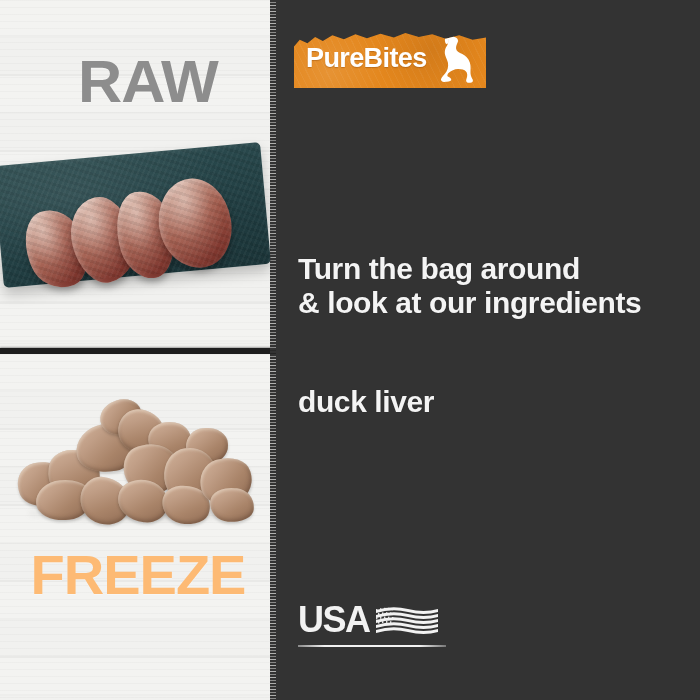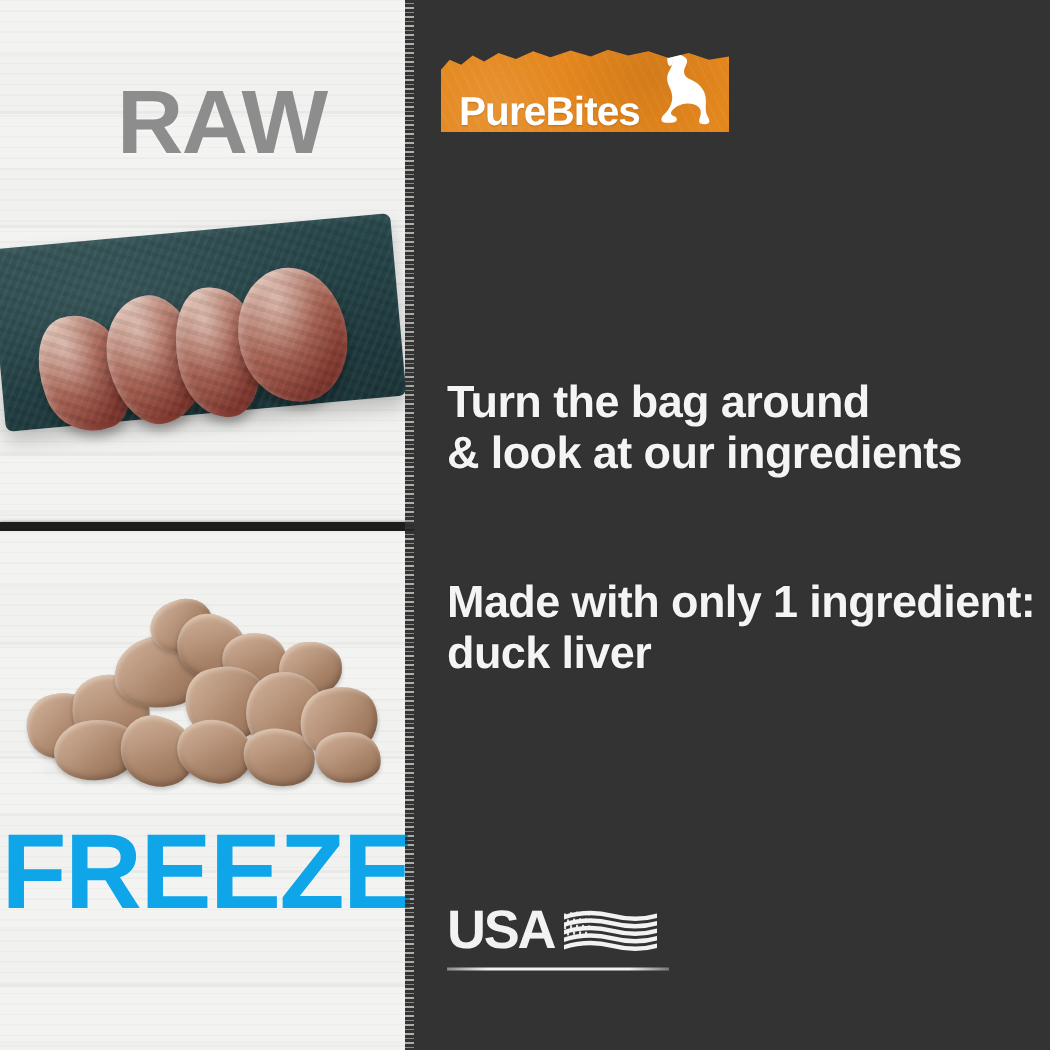--- a/index.html
+++ b/index.html
@@ -79,23 +79,23 @@
     line-height: 1;
     text-shadow: 0 1px 0 rgba(255,255,255,0.35);
   }
 
   
   .fd-word {
     position: absolute;
     left: 0; top: 548px;
     width: 276px;
     text-align: center;
-    color: #0ea5e9;
-    font-weight: 700;
-    font-size: 71px;
+    color: #fdba74;
+    font-weight: 700;
+    font-size: 56px;
     line-height: 0.96;
     letter-spacing: -1px;
     text-shadow: 0 1px 0 rgba(255,255,255,0.35);
   }
   .fd-word span { display: block; }
 
   
   .board-wrap {
     position: absolute;
     left: -8px; top: 140px;
@@ -200,21 +200,21 @@
     content: "";
     position: absolute; inset: 0;
     background:
       radial-gradient(circle at 18% 72%, rgba(255,255,255,0.10), transparent 34%),
       radial-gradient(circle at 72% 30%, rgba(120,60,10,0.16), transparent 40%),
       repeating-linear-gradient(64deg, rgba(255,255,255,0.05) 0 1px, transparent 1px 6px);
     clip-path: inherit;
   }
   .logo-text {
     position: absolute;
-    left: 12px; top: 29px;
+    left: 12px; top: 13px;
     color: #ffffff;
     font-size: 27px;
     font-weight: 700;
     letter-spacing: -0.6px;
     line-height: 1;
     z-index: 3;
     text-shadow: 0 1px 1px rgba(120,60,10,0.35);
   }
   .logo-dog {
     position: absolute;
@@ -333,21 +333,20 @@
         <path fill="#ffffff" d="M14.6 1.5c-0.9 0.4-1.4 1.6-1.6 2.9-0.2 1.3-0.1 2.7 0.2 3.8 0.3 1 0.8 1.7 1.4 1.8 0.6 0.1 1.2-0.4 1.5-1.3 0.4-1.1 0.4-2.6 0.3-4-0.1-1.3-0.4-2.5-0.8-3.1-0.2-0.3-0.6-0.3-1-0.1z"></path>
       </svg>
     </div>
 
     <div class="headline head-1">
       <span>Turn the bag around</span>
       <span>&amp; look at our ingredients</span>
     </div>
 
     <div class="headline head-2">
-      <span>Made with only 1 ingredient:</span>
       <span>duck liver</span>
     </div>
 
     <div class="usa-badge">
       <div class="usa-row">
         <div class="usa-text">USA</div>
         <svg class="usa-flag" viewBox="0 0 66 32">
           <g fill="#f2f2f2">
             <path d="M2 4 Q18 -1 34 3 Q50 7 64 3 L64 6 Q50 10 34 6 Q18 2 2 7 Z"></path>
             <path d="M2 9 Q18 4 34 8 Q50 12 64 8 L64 11 Q50 15 34 11 Q18 7 2 12 Z"></path>

